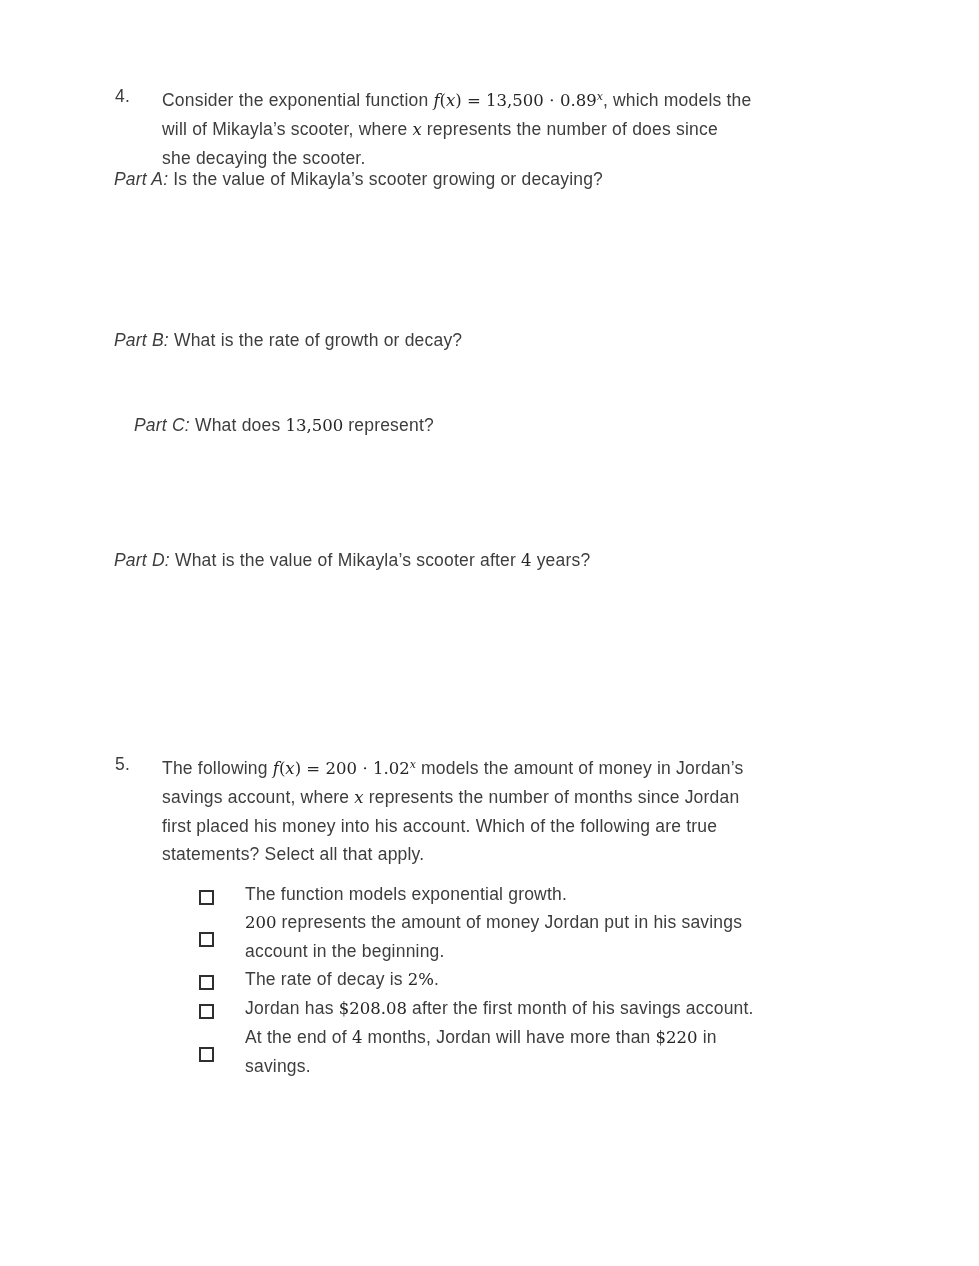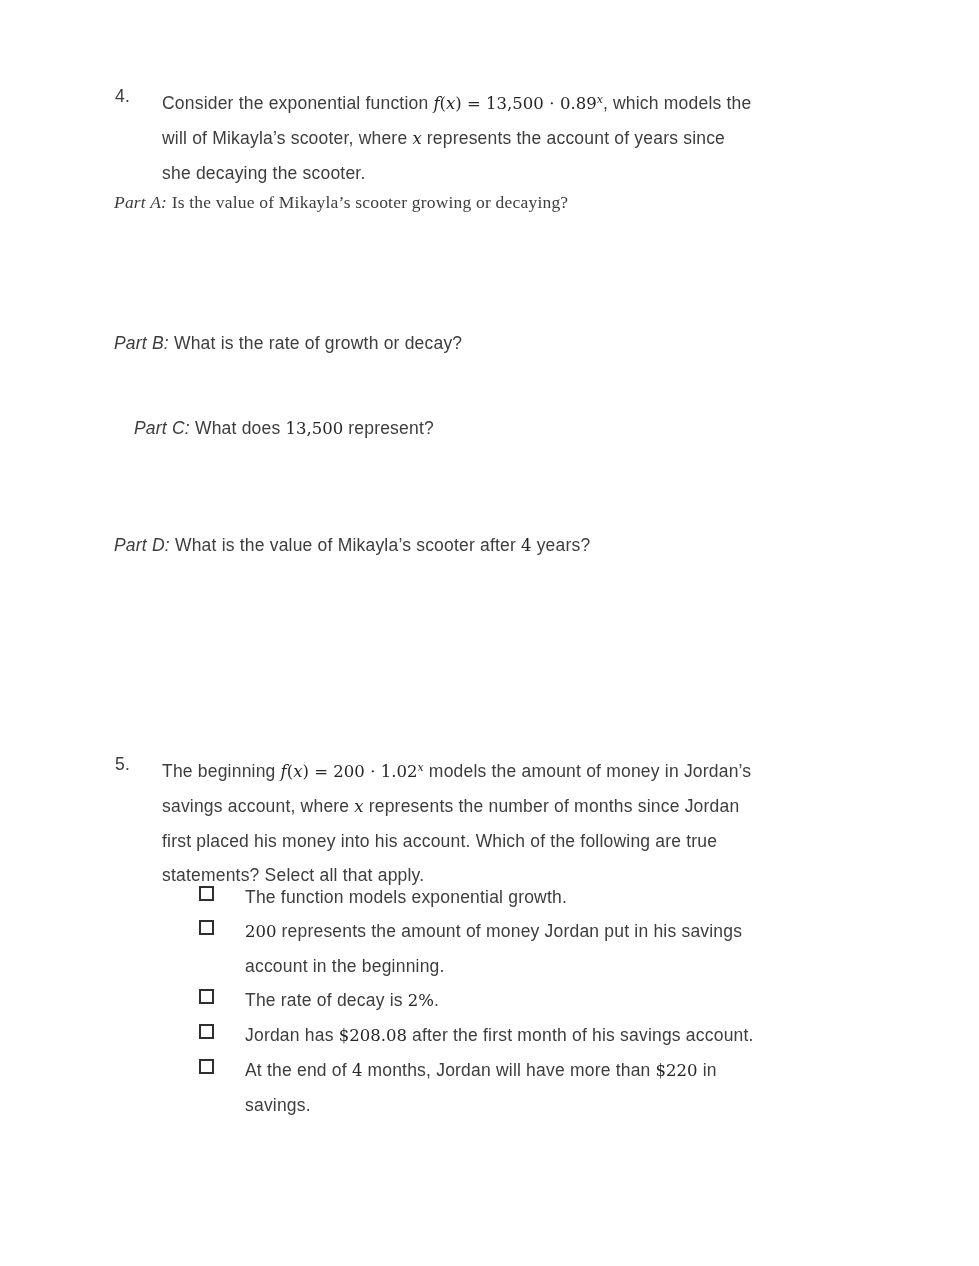--- a/index.html
+++ b/index.html
@@ -31,21 +31,21 @@
   .qbody {
     margin-left: 47px;
     width: 760px;
   }
   .part {
     position: absolute;
     left: 114px;
     width: 820px;
   }
   .line {
-    line-height: 34px;
+    line-height: 28px;
     white-space: nowrap;
   }
   
   .seg-t { }
   .seg-i { font-style: italic; }
   .seg-m {
     font-family: "DejaVu Serif", "Liberation Serif", serif;
     font-size: 16.5px;
     color: #262626;
     letter-spacing: 0;
@@ -66,21 +66,21 @@
     letter-spacing: 0;
   }
   
   .checklist {
     position: absolute;
     left: 199px;
     width: 680px;
   }
   .checkrow {
     display: flex;
-    align-items: flex-start;
+    align-items: center;
   }
   .checkbox {
     flex: none;
     width: 11px;
     height: 11px;
     border: 2px solid #2f2f2f;
     margin-top: 6px;
     background: #ffffff;
   }
   .checktext {
@@ -89,42 +89,42 @@
 </style>
 </head>
 <body>
 
 <div class="page">
 
   <section class="question" style="top:83px;">
     <span class="qnum">4.</span>
     <div class="qbody">
         <div class="line"><span class="seg-t">Consider the exponential function </span><span class="seg-v">f</span><span class="seg-m">(</span><span class="seg-v">x</span><span class="seg-m">) = 13,500 ⋅ 0.89</span><span class="seg-s">x</span><span class="seg-t">, which models the</span></div>
-        <div class="line"><span class="seg-t">will of Mikayla’s scooter, where </span><span class="seg-v">x</span><span class="seg-t"> represents the account of years since</span></div>
+        <div class="line"><span class="seg-t">will of Mikayla’s scooter, where </span><span class="seg-v">x</span><span class="seg-t"> represents the number of does since</span></div>
         <div class="line"><span class="seg-t">she decaying the scooter.</span></div>
       </div>
   </section>
 
-  <div class="part" style="top:185px;font-family:Liberation Serif, serif;">
+  <div class="part" style="top:165px;">
       <div class="line"><span class="seg-i">Part A:</span><span class="seg-t"> Is the value of Mikayla’s scooter growing or decaying?</span></div>
     </div>
   <div class="part" style="top:298px;margin-top:28px;">
       <div class="line"><span class="seg-i">Part B:</span><span class="seg-t"> What is the rate of growth or decay?</span></div>
     </div>
   <div class="part" style="top:411px;margin-left:20px;">
       <div class="line"><span class="seg-i">Part C:</span><span class="seg-t"> What does </span><span class="seg-m">13,500</span><span class="seg-t"> represent?</span></div>
     </div>
-  <div class="part" style="top:528px;">
+  <div class="part" style="top:546px;">
       <div class="line"><span class="seg-i">Part D:</span><span class="seg-t"> What is the value of Mikayla’s scooter after </span><span class="seg-m">4</span><span class="seg-t"> years?</span></div>
     </div>
 
   <section class="question" style="top:751px;">
     <span class="qnum">5.</span>
     <div class="qbody">
-        <div class="line"><span class="seg-t">The beginning </span><span class="seg-v">f</span><span class="seg-m">(</span><span class="seg-v">x</span><span class="seg-m">) = 200 ⋅ 1.02</span><span class="seg-s">x</span><span class="seg-t"> models the amount of money in Jordan’s</span></div>
+        <div class="line"><span class="seg-t">The following </span><span class="seg-v">f</span><span class="seg-m">(</span><span class="seg-v">x</span><span class="seg-m">) = 200 ⋅ 1.02</span><span class="seg-s">x</span><span class="seg-t"> models the amount of money in Jordan’s</span></div>
         <div class="line"><span class="seg-t">savings account, where </span><span class="seg-v">x</span><span class="seg-t"> represents the number of months since Jordan</span></div>
         <div class="line"><span class="seg-t">first placed his money into his account. Which of the following are true</span></div>
         <div class="line"><span class="seg-t">statements? Select all that apply.</span></div>
       </div>
   </section>
 
   <div class="checklist" style="top:880px;">
 
     <div class="checkrow">
       <span class="checkbox"></span>

